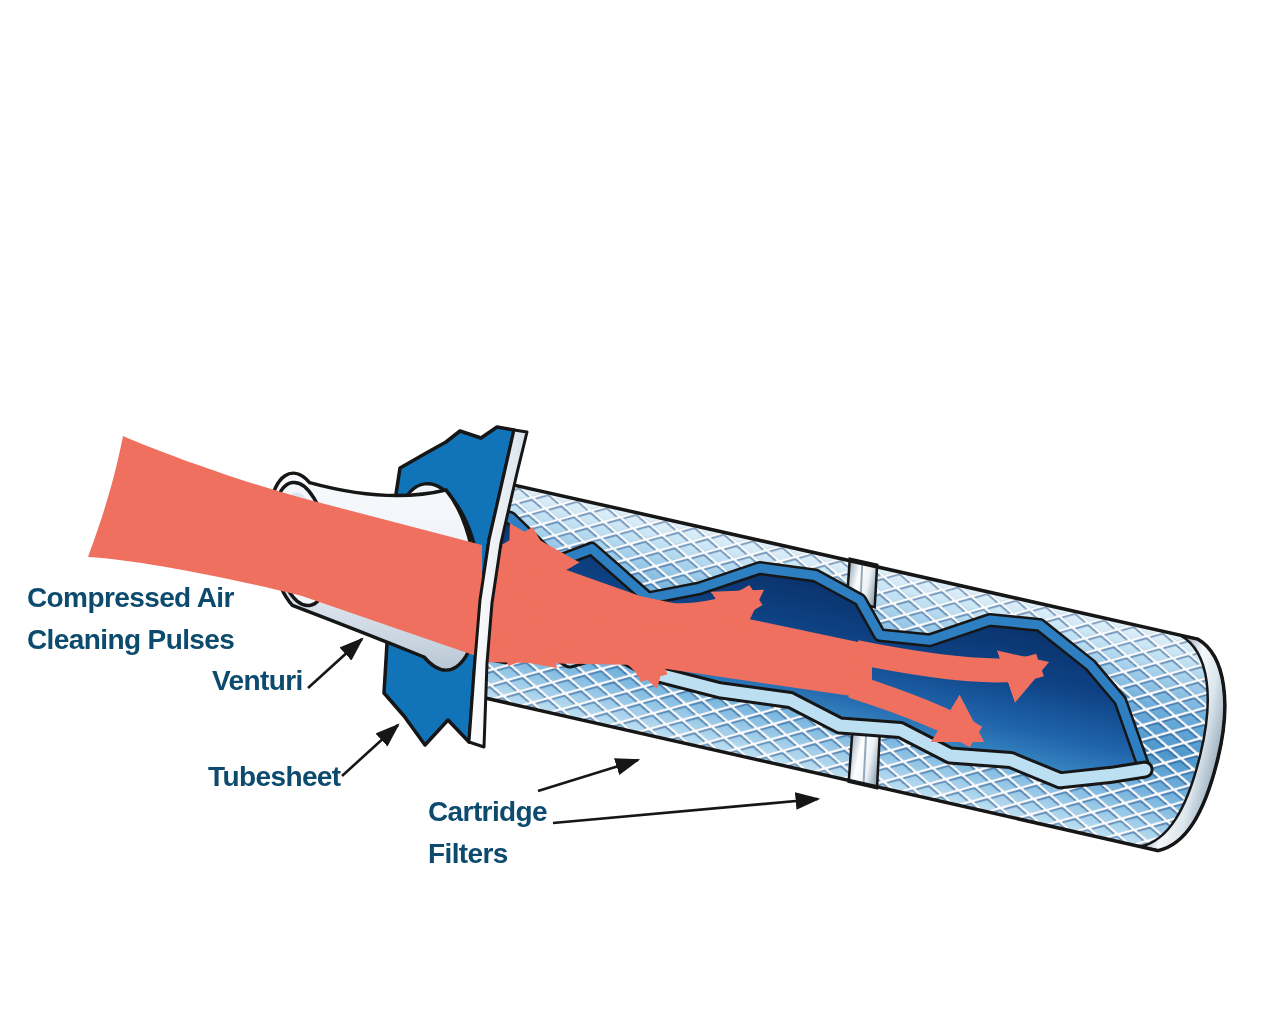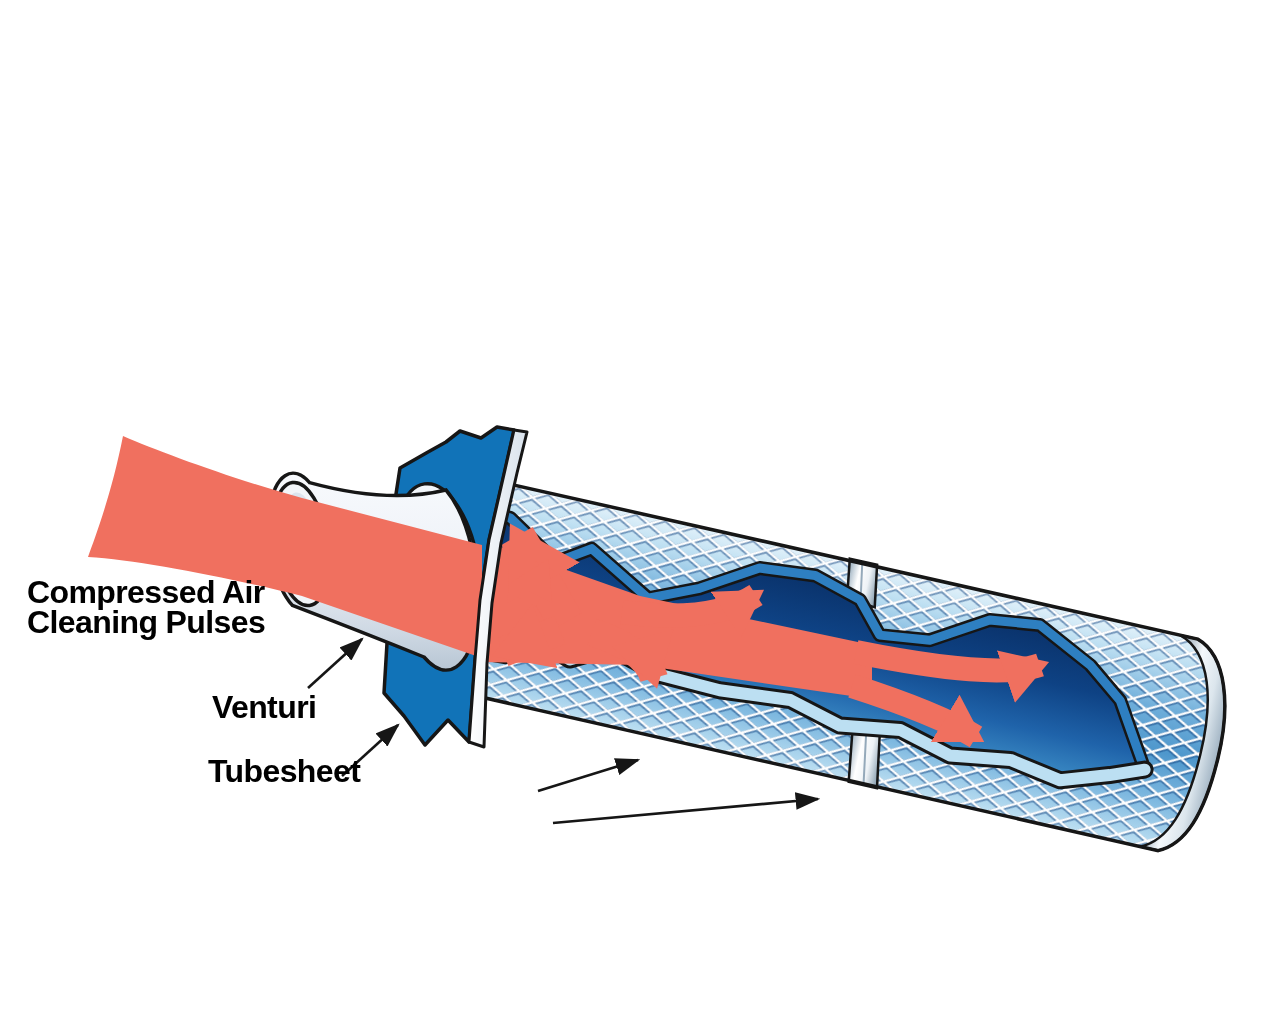--- a/index.html
+++ b/index.html
@@ -2,25 +2,25 @@
 <html><head>
 <meta charset="utf-8">
 <style>
   html,body{margin:0;padding:0;background:#ffffff;}
   .stage{
     position:relative;width:1280px;height:1023px;background:#ffffff;
     overflow:hidden;font-family:"Liberation Sans","DejaVu Sans",sans-serif;
   }
   .art{position:absolute;left:0;top:0;}
   .lbl{
-    position:absolute;color:#000000;font-weight:bold;font-size:32px;
-    line-height:30px;letter-spacing:-0.6px;white-space:pre-line;
+    position:absolute;color:#0c4a6e;font-weight:bold;font-size:28px;
+    line-height:42px;letter-spacing:-0.6px;white-space:pre-line;
   }
   #lbl-compressed{left:27px;top:577px;width:260px;}
-  #lbl-venturi{left:212px;top:692px;}
+  #lbl-venturi{left:212px;top:660px;}
   #lbl-tubesheet{left:208px;top:756px;text-align:center;}
   #lbl-cartridge{left:428px;top:791px;width:160px;}
 </style>
 </head>
 <body>
 
 <div class="stage">
 
   <svg class="art" width="1280" height="1023" viewBox="0 0 1280 1023">
     <defs>
@@ -155,13 +155,15 @@
     </g>
   </svg>
 
   <div class="lbl" id="lbl-compressed">Compressed Air
 Cleaning Pulses</div>
 
   <div class="lbl" id="lbl-venturi">Venturi</div>
 
   <div class="lbl" id="lbl-tubesheet">Tubesheet</div>
 
+  <div class="lbl" id="lbl-cartridge">Cartridge
+Filters</div>
 </div>
 
 </body></html>

